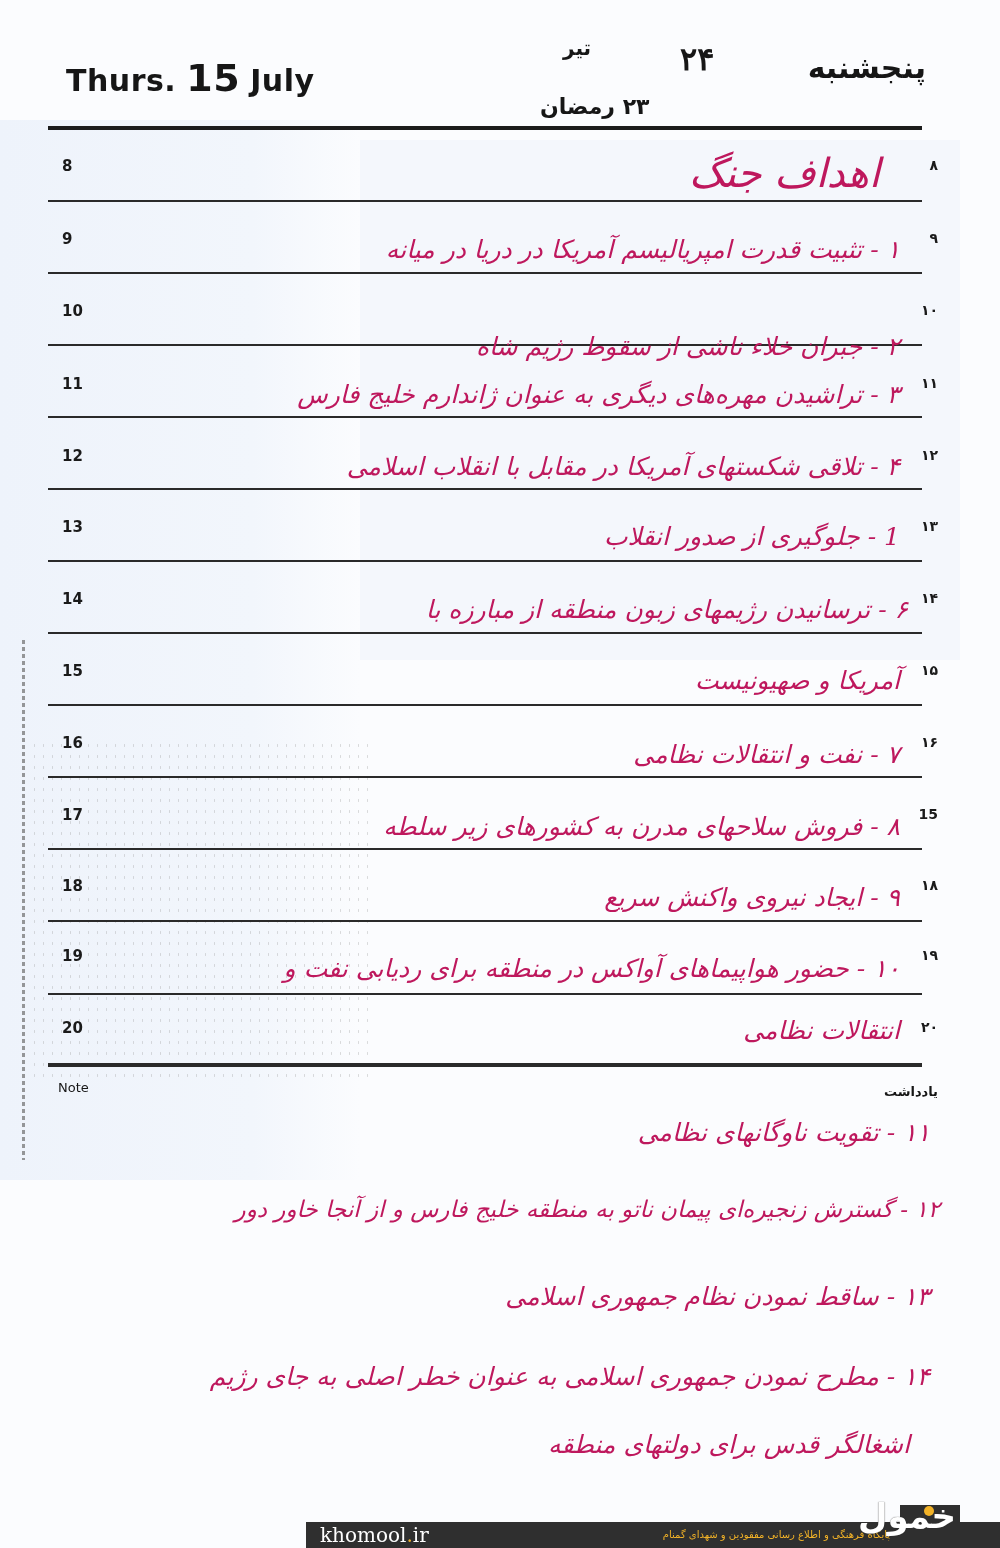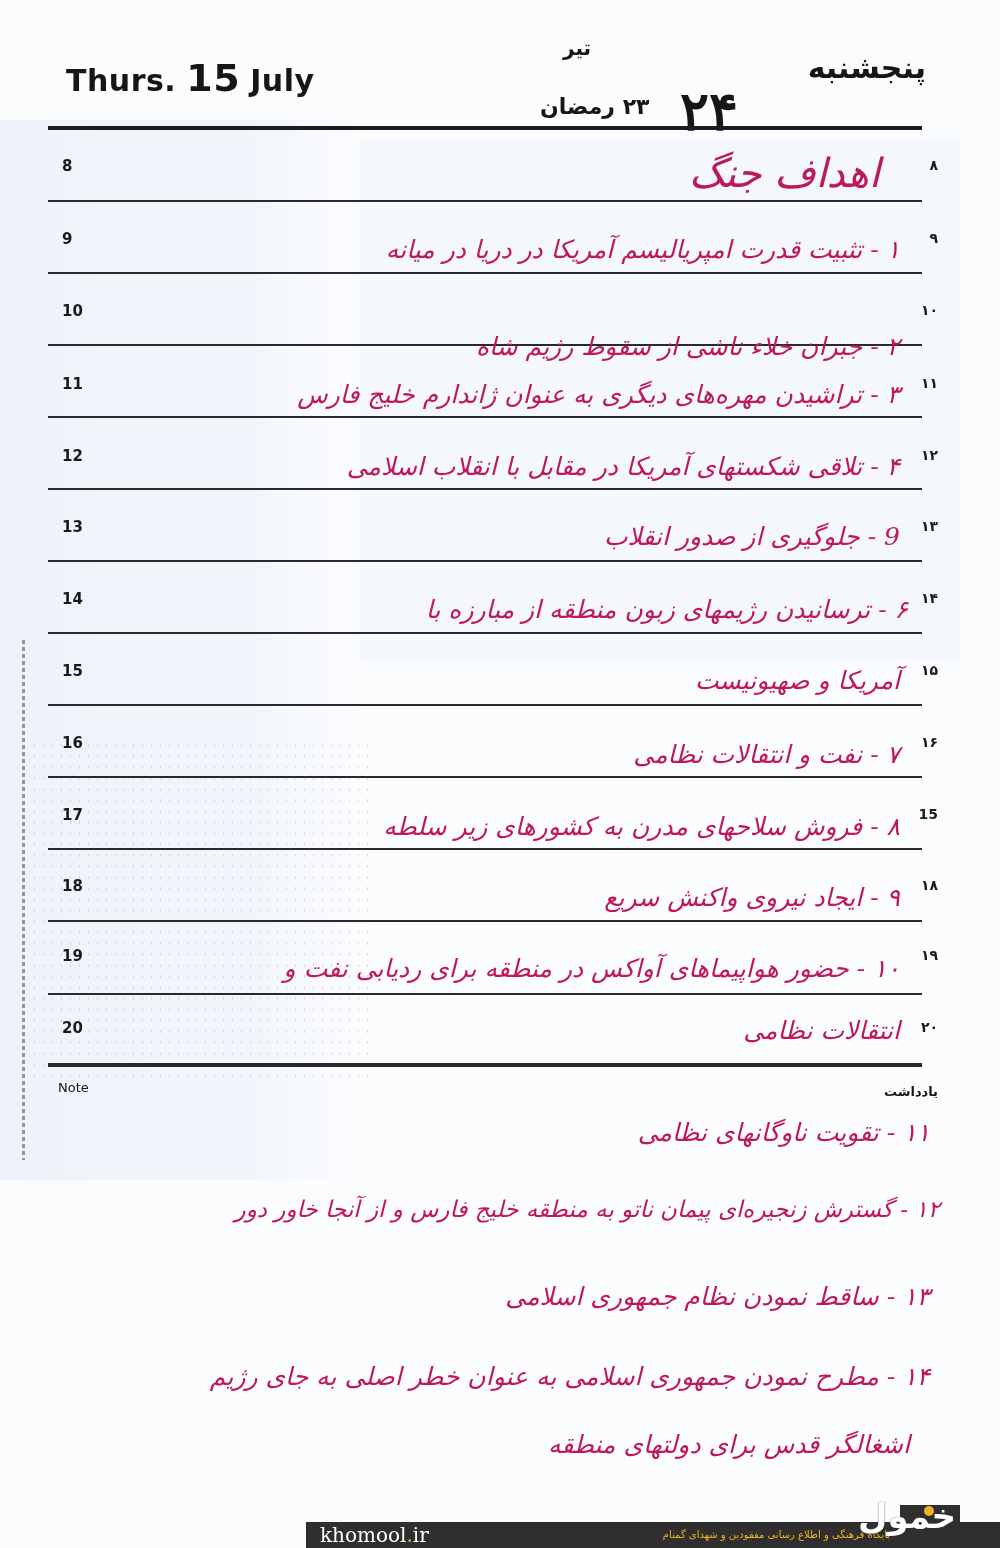--- a/index.html
+++ b/index.html
@@ -31,21 +31,21 @@
     position: absolute; left: 66px; top: 56px;
     font-family: "DejaVu Sans", sans-serif; font-weight: bold; font-size: 30px; letter-spacing: 0.5px;
   }
   .header-en .day { font-size: 38px; margin: 0 10px; }
   .header-fa-weekday {
     position: absolute; right: 74px; top: 50px; direction: rtl;
     font-family: "DejaVu Sans", sans-serif; font-weight: bold; font-size: 30px;
   }
   .header-fa-num {
     position: absolute; left: 680px; top: 40px;
-    font-family: Liberation Serif, serif; font-size: 54px; font-weight: bold; margin-top: 40px;
+    font-family: Liberation Serif, serif; font-size: 32px; font-weight: bold;
   }
   .header-fa-month {
     position: absolute; left: 563px; top: 36px; direction: rtl;
     font-family: "DejaVu Sans", sans-serif; font-weight: bold; font-size: 20px;
   }
   .header-fa-hijri {
     position: absolute; left: 540px; top: 94px; direction: rtl;
     font-family: "DejaVu Sans", sans-serif; font-weight: bold; font-size: 22px;
   }
   .top-rule {
@@ -166,21 +166,21 @@
 <div class="rule thick" style="top:1063px"></div>
 
 <div class="note-en">Note</div>
 <div class="note-fa">یادداشت</div>
 
 <div class="hand" style="right:120px; top:150px; font-size:40px;">اهداف جنگ</div>
 <div class="hand" style="right:100px; top:235px;">۱ - تثبیت قدرت امپریالیسم آمریکا در دریا در میانه</div>
 <div class="hand" style="right:100px; top:308px;margin-top:24px;">۲ - جبران خلاء ناشی از سقوط رژیم شاه</div>
 <div class="hand" style="right:100px; top:380px;">۳ - تراشیدن مهره‌های دیگری به عنوان ژاندارم خلیج فارس</div>
 <div class="hand" style="right:100px; top:452px;">۴ - تلاقی شکستهای آمریکا در مقابل با انقلاب اسلامی</div>
-<div class="hand" style="right:100px; top:522px;">9 - جلوگیری از صدور انقلاب</div>
+<div class="hand" style="right:100px; top:522px;">1 - جلوگیری از صدور انقلاب</div>
 <div class="hand" style="right:92px; top:595px;">۶ - ترسانیدن رژیمهای زبون منطقه از مبارزه با</div>
 <div class="hand" style="right:100px; top:666px;">آمریکا و صهیونیست</div>
 <div class="hand" style="right:100px; top:740px;">۷ - نفت و انتقالات نظامی</div>
 <div class="hand" style="right:100px; top:812px;">۸ - فروش سلاحهای مدرن به کشورهای زیر سلطه</div>
 <div class="hand" style="right:100px; top:883px;">۹ - ایجاد نیروی واکنش سریع</div>
 <div class="hand" style="right:100px; top:954px;">۱۰ - حضور هواپیماهای آواکس در منطقه برای ردیابی نفت و</div>
 <div class="hand" style="right:100px; top:1016px;">انتقالات نظامی</div>
 
 <div class="hand" style="right:70px; top:1118px;">۱۱ - تقویت ناوگانهای نظامی</div>
 <div class="hand" style="right:60px; top:1196px; font-size:23px;">۱۲ - گسترش زنجیره‌ای پیمان ناتو به منطقه خلیج فارس و از آنجا خاور دور</div>

